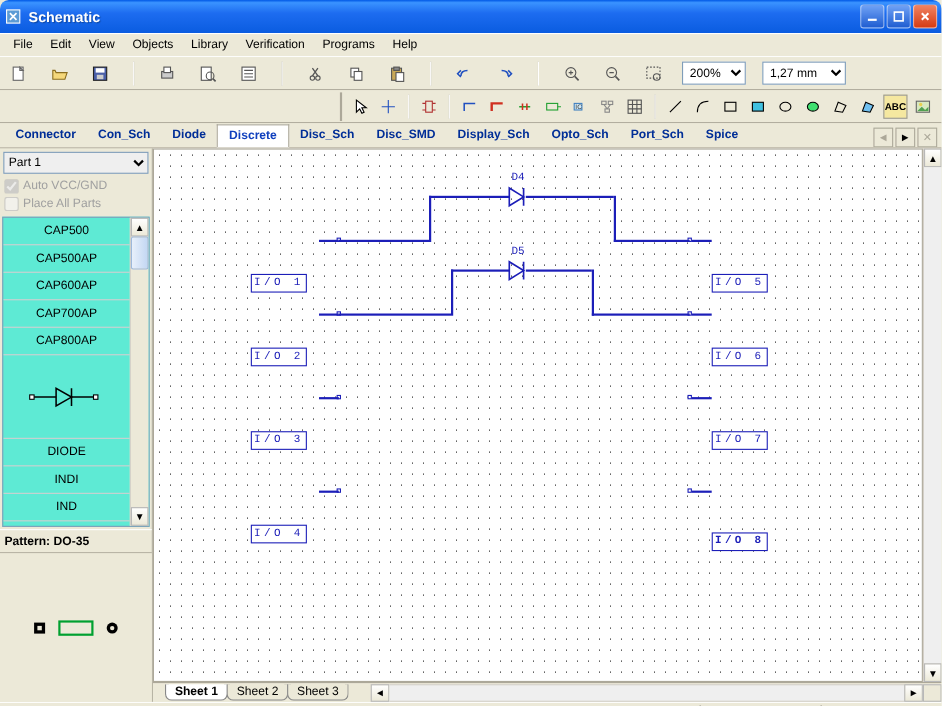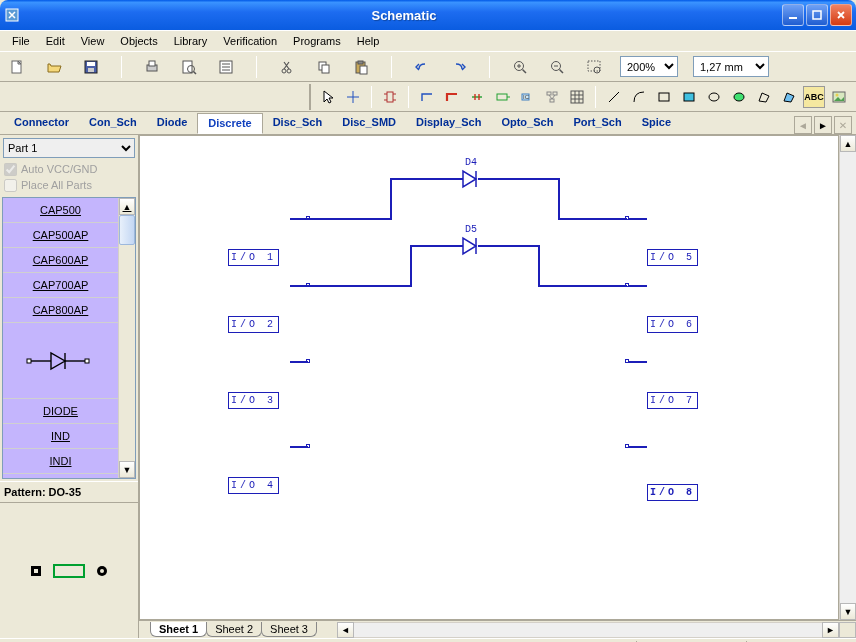--- a/index.html
+++ b/index.html
@@ -1,21 +1,21 @@
 <!DOCTYPE html>
 <html><head>
 <meta charset="utf-8">
 <style>
 * { box-sizing: border-box; margin: 0; padding: 0; font-family: Tahoma, Arial, sans-serif; }
 body { width: 856px; height: 642px; overflow: hidden; background: #ECE9D8; }
 
 
 .titlebar { height: 30px; background: linear-gradient(to bottom, #0058E6 0%, #3A93FF 8%, #1d6cf0 40%, #0A5CE0 100%); display: flex; align-items: center; padding: 0 4px; border-radius: 8px 8px 0 0; }
 .titlebar .icon { width: 16px; height: 16px; margin-right: 6px; display: flex; align-items: center; justify-content: center; }
-.titlebar .title { color: #fff; font-size: 13px; font-weight: bold; flex: 1; text-shadow: 1px 1px 1px rgba(0,0,0,0.3); text-align: center; }
+.titlebar .title { color: #fff; font-size: 13px; font-weight: bold; flex: 1; text-shadow: 1px 1px 1px rgba(0,0,0,0.3); }
 .titlebar .winbtns { display: flex; gap: 2px; }
 .winbtn { width: 22px; height: 22px; border-radius: 3px; display: flex; align-items: center; justify-content: center; font-size: 12px; font-weight: bold; color: #fff; border: 1px solid rgba(255,255,255,0.5); }
 .winbtn.min, .winbtn.max { background: linear-gradient(to bottom, #6fa1f5, #1f5dd1); }
 .winbtn.close { background: linear-gradient(to bottom, #F08262, #D43B13); }
 
 
 .menubar { height: 22px; background: #ECE9D8; border-top: 1px solid #fff; display: flex; align-items: center; padding-left: 4px; font-size: 11px; border-bottom: 1px solid #fff;}
 .menubar .menuitem { padding: 3px 8px; cursor:default;}
 
 
@@ -35,21 +35,21 @@
 .libtabs .navbtn { width: 18px; height: 18px; border: 1px solid #ACA899; background:#ECE9D8; display:flex; align-items:center; justify-content:center; font-size:10px; color:#000;}
 .libtabs .navbtn.disabled { color:#ACA899;}
 
 
 .main { display: flex; height: 503px; }
 .sidepanel { width: 139px; background: #ECE9D8; border-right: 1px solid #ACA899; display:flex; flex-direction:column; }
 .sidepanel .partsel { padding: 3px; display:flex; }
 .sidepanel .partsel select { flex:1; font-size:11px; height:20px; border:1px solid #7F9DB9;}
 .sidepanel .chkrow { padding: 1px 4px; font-size: 11px; color: #A0A0A0; display:flex; align-items:center; gap:4px;}
 .sidepanel .chkrow input { margin-top:1px;}
-.partlist { flex:0 0 auto; margin: 4px 2px 2px 2px; border: 1px solid #7F9DB9; background:#c4b5fd; height: 282px; display:flex;text-decoration:underline; }
+.partlist { flex:0 0 auto; margin: 4px 2px 2px 2px; border: 1px solid #7F9DB9; background:#5eead4; height: 282px; display:flex; }
 .partlist-items { flex:1; overflow:hidden; }
 .partlist-item { height: 25px; border-bottom: 1px solid #D0D0D0; font-size: 11px; display:flex; align-items:center; justify-content:center; cursor:default;}
 .partlist-preview { height: 76px; display:flex; align-items:center; justify-content:center; border-bottom:1px solid #D0D0D0;}
 .partlist-sb { width: 17px; background: #ECE9D8; border-left:1px solid #D4D0C8; position:relative;}
 .partlist-sb .arr { height:17px; background:linear-gradient(to bottom,#fff,#ECE9D8); border:1px solid #B8B8B8; display:flex;align-items:center;justify-content:center;font-size:9px;}
 .partlist-sb .thumb { position:absolute; top:17px; left:0; right:0; height:30px; background: linear-gradient(to right,#E8F0FB,#C3D7F3); border:1px solid #9DB8DC; border-radius:2px;}
 .partlist-sb .arr.bottom { position:absolute; bottom:0; left:0; right:0;}
 
 .patternlbl { padding: 4px; font-size: 11px; font-weight:bold; border-top:1px solid #fff; border-bottom:1px solid #ACA899;}
 .patternprev { flex:1; background:#ECE9D8; display:flex; align-items:center; justify-content:center; gap:12px;}
@@ -389,22 +389,22 @@
           <svg width="80" height="40">
               <line x1="8" y1="20" x2="30" y2="20" stroke="#000" stroke-width="1.4"></line>
               <path d="M30 12 L30 28 L44 20 Z" fill="none" stroke="#000" stroke-width="1.4"></path>
               <line x1="44" y1="12" x2="44" y2="28" stroke="#000" stroke-width="1.4"></line>
               <line x1="44" y1="20" x2="66" y2="20" stroke="#000" stroke-width="1.4"></line>
               <rect x="6" y="18" width="4" height="4" fill="#fff" stroke="#000"></rect>
               <rect x="64" y="18" width="4" height="4" fill="#fff" stroke="#000"></rect>
             </svg>
         </div>
         <div class="partlist-item">DIODE</div>
+        <div class="partlist-item">INDI</div>
         <div class="partlist-item">IND</div>
-        <div class="partlist-item">INDI</div>
         <div class="partlist-item" style="border-bottom:none;">LED</div>
       </div>
       <div class="partlist-sb">
         <div class="arr">▲</div>
         <div class="thumb"></div>
         <div class="arr bottom">▼</div>
       </div>
     </div>
     <div class="patternlbl">Pattern: DO-35</div>
     <div class="patternprev">

